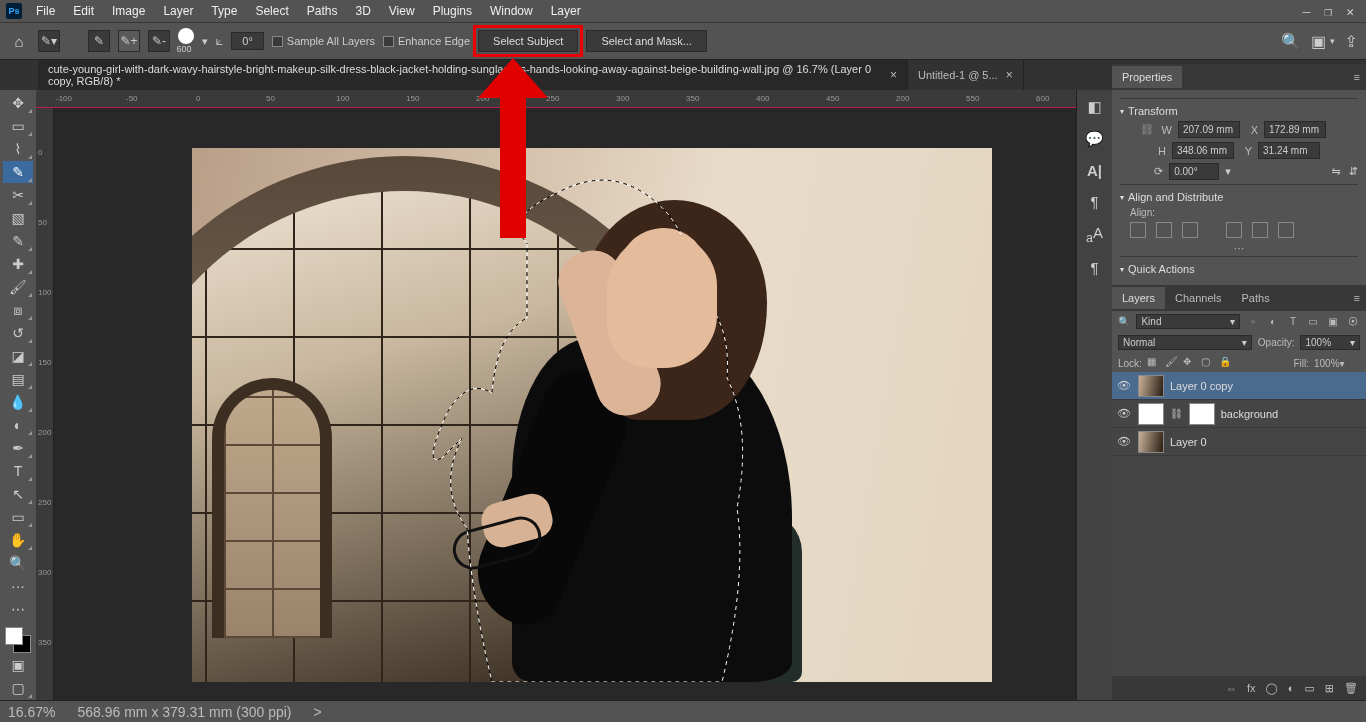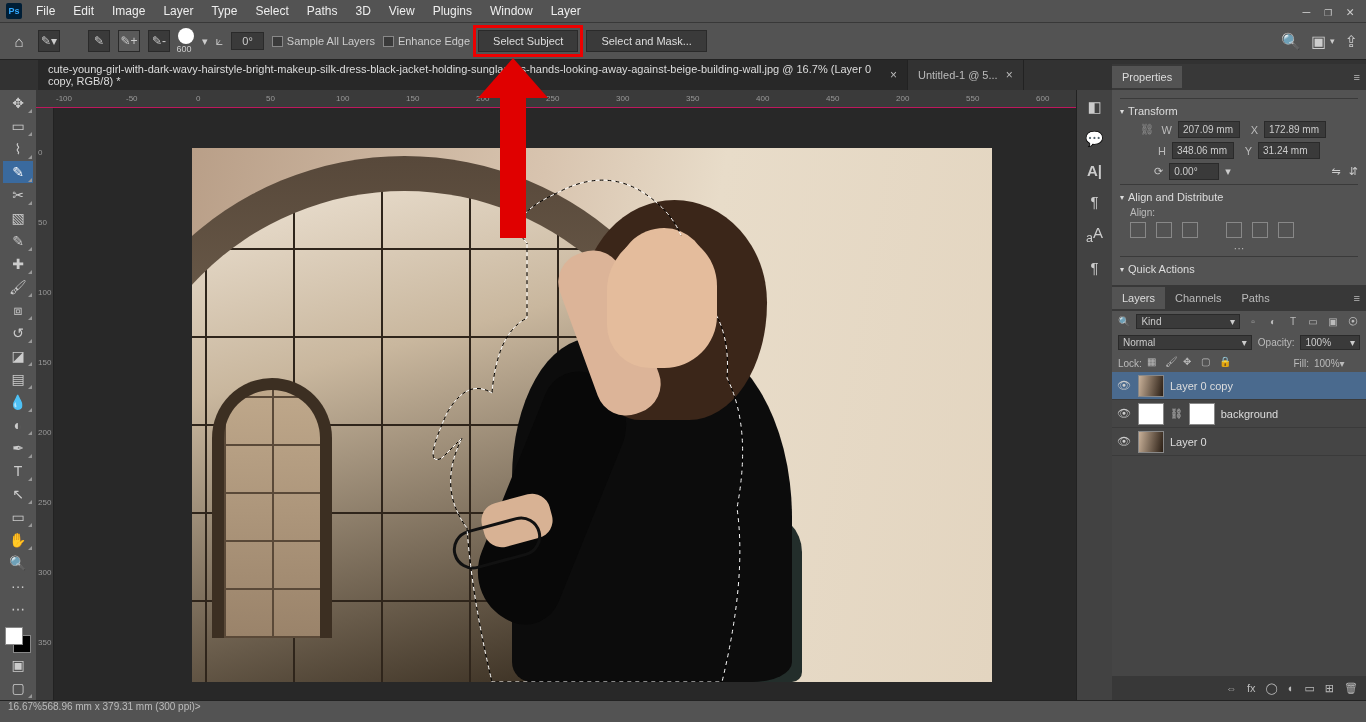--- a/index.html
+++ b/index.html
@@ -90,21 +90,21 @@
 .layer.selected{background:#4a6a8e}
 .layer .eye{width:16px;text-align:center;font-size:11px;color:#ccc}
 .layer .thumb{width:26px;height:22px;background:#999;border:1px solid #888;background-size:cover}
 .layer .thumb.img{background:linear-gradient(100deg,#c8b098,#2a1e14)}
 .layer .thumb.white{background:#fff}
 .layer .mask{width:26px;height:22px;background:#fff;border:1px solid #888}
 .layer .link{font-size:10px;color:#ccc}
 .layer .name{flex:1;color:#ddd}
 .layer-bottom{height:24px;background:#383838;display:flex;align-items:center;justify-content:flex-end;gap:10px;padding:0 8px}
 .layer-bottom span{font-size:11px;color:#bbb}
-.statusbar{position:absolute;left:0;right:0;bottom:0;height:22px;background:#535353;border-top:1px solid #222;display:flex;align-items:flex-start;padding:0 8px;gap:0;color:#bbb;font-size:10px}
+.statusbar{position:absolute;left:0;right:0;bottom:0;height:22px;background:#535353;border-top:1px solid #222;display:flex;align-items:center;padding:0 8px;gap:22px;color:#bbb;font-size:14px}
 .hdivider{height:1px;background:#3a3a3a;margin:2px 0}
 .extra-wrap{display:inline-flex;align-items:center;gap:4px}
 </style>
 </head>
 <body>
 
 <div class="menubar">
   <div class="ps-logo">Ps</div>
   <div class="menu-item">File</div>
   <div class="menu-item">Edit</div>

